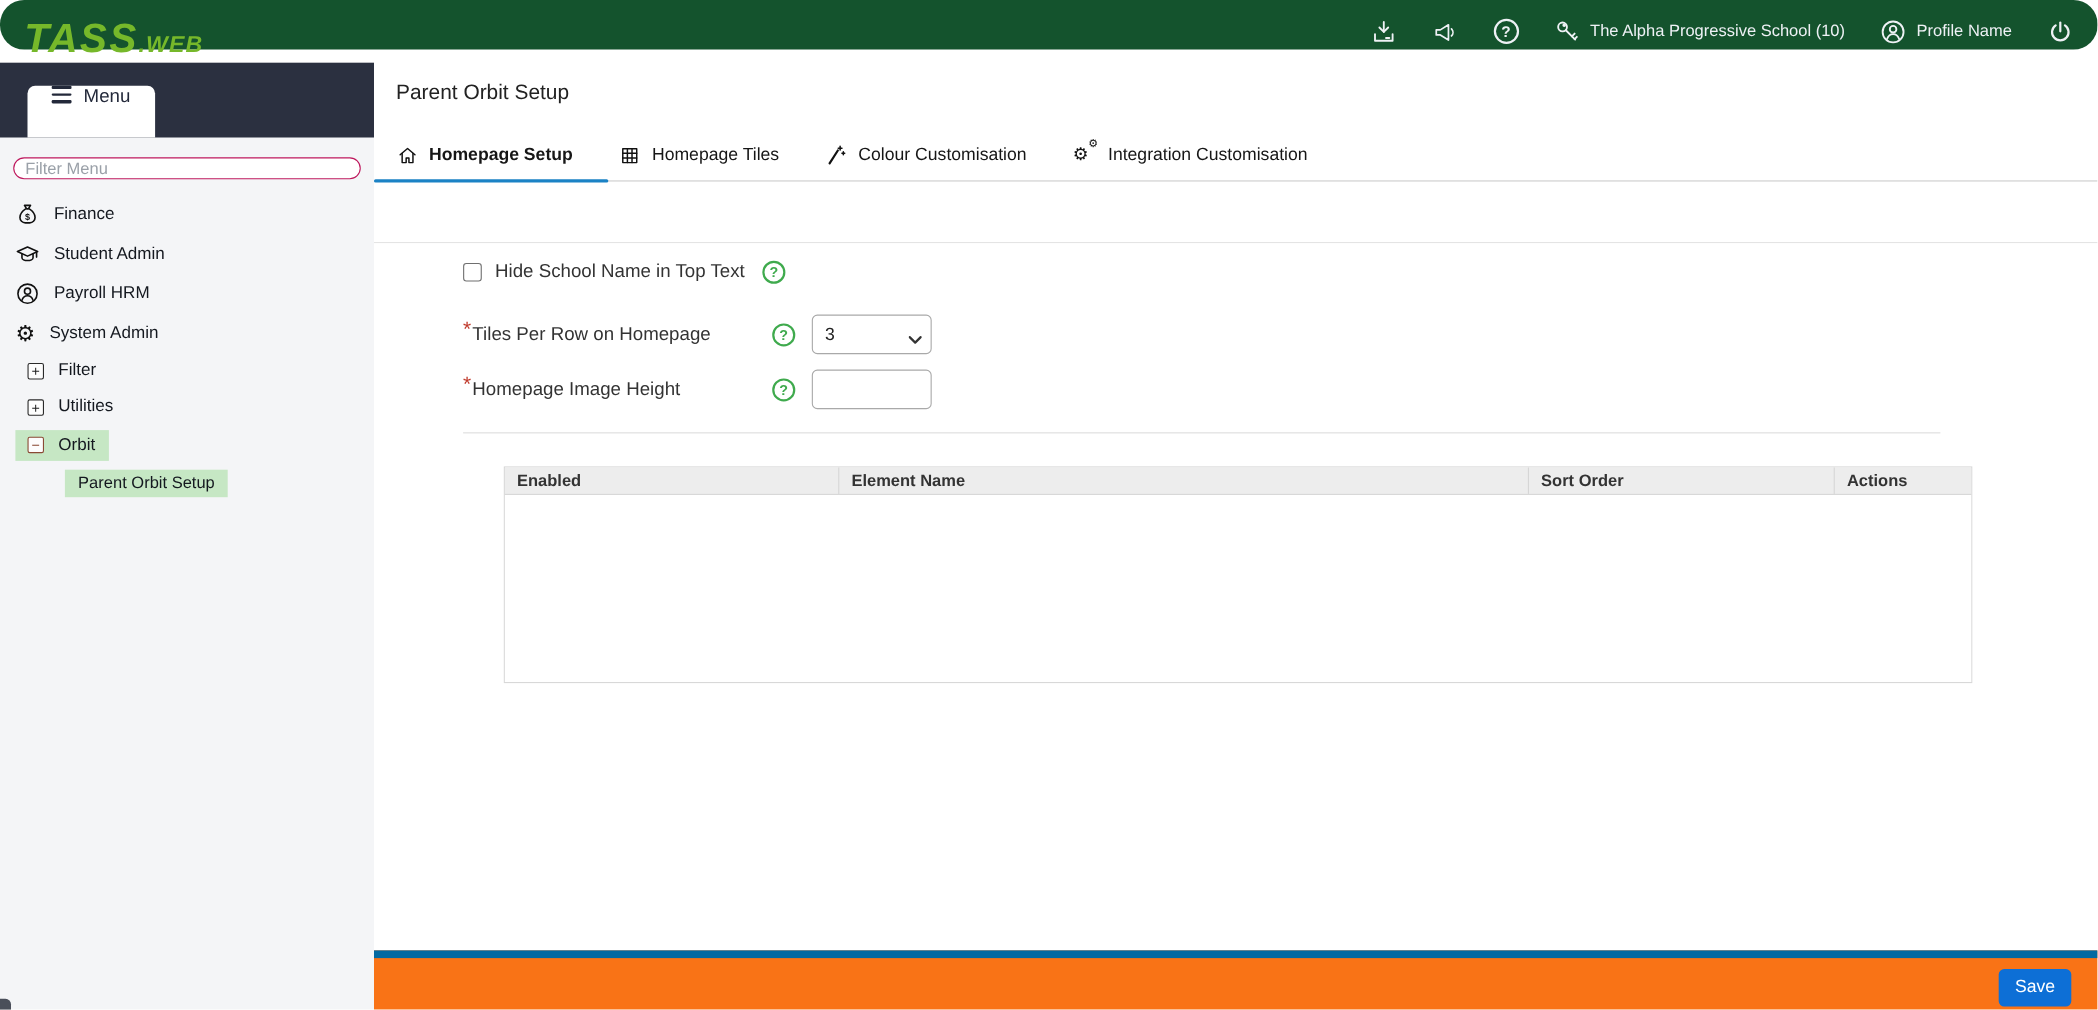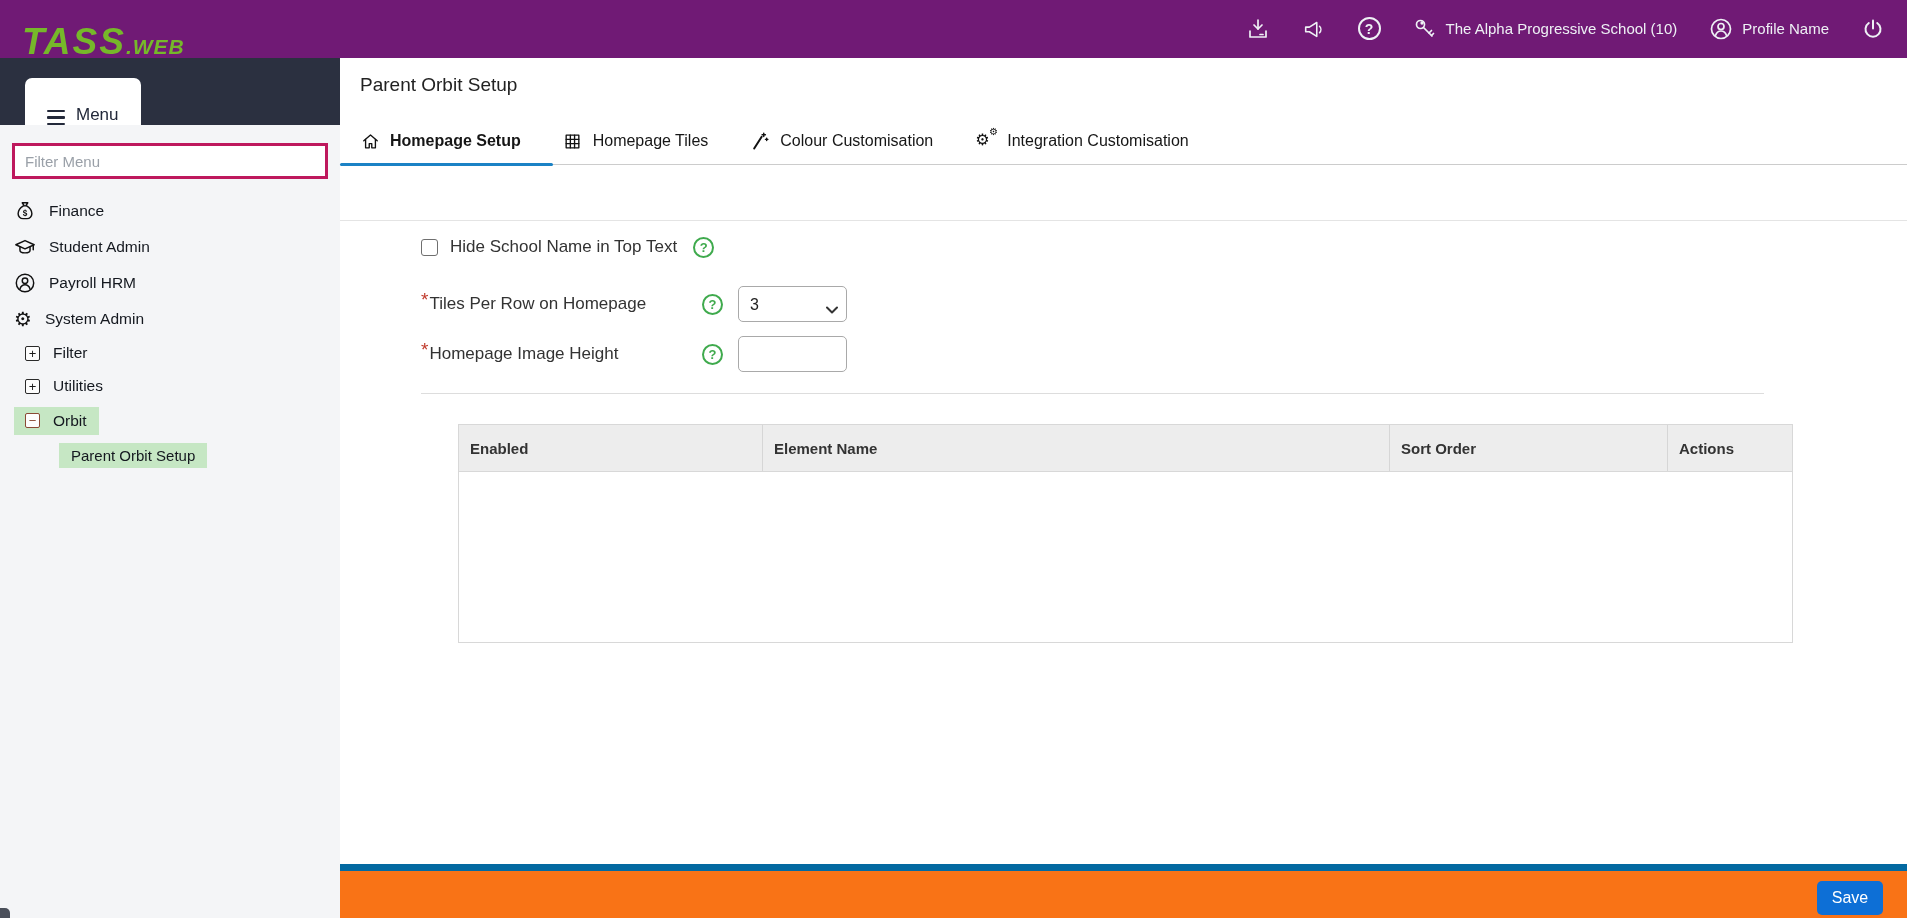--- a/index.html
+++ b/index.html
@@ -1,43 +1,43 @@
 <!DOCTYPE html>
 <html><head>
 <meta charset="utf-8">
 <style>
   * { margin:0; padding:0; box-sizing:border-box; }
   html,body { width:1907px; height:918px; }
   body { font-family:"Liberation Sans", sans-serif; background:#fff; overflow:hidden; }
   .app { position:relative; width:1907px; height:918px; background:#fff; overflow:hidden; }
 
   
-  .topbar { position:absolute; left:0; top:0; width:100%; height:58px; background:#701a75; display:flex; align-items:center; z-index:5; }
+  .topbar { position:absolute; left:0; top:0; width:100%; height:45px; background:#14532d; display:flex; align-items:center; z-index:5;border-radius:22px; }
   .logo { margin-left:22px; display:flex; align-items:baseline; user-select:none; }
   .logo-main { color:#76b82a; font-size:37px; font-weight:bold; font-style:italic; letter-spacing:2px; }
   .logo-suffix { color:#76b82a; font-size:21px; font-weight:bold; font-style:italic; letter-spacing:1px;margin-top:40px; }
   .topbar-right { position:absolute; right:22px; top:0; height:57px; display:flex; align-items:center; gap:32px; color:#eef1f5; }
   .tb-item { display:flex; align-items:center; gap:9px; font-size:15px; color:#eef1f5; }
   .tb-icon { display:inline-flex; align-items:center; justify-content:center; width:24px; height:24px; }
   .tb-icon svg { stroke:#eef1f5; fill:none; stroke-width:1.7; stroke-linecap:round; stroke-linejoin:round; }
   .circle-q { width:23px; height:23px; border:2px solid #eef1f5; border-radius:50%; display:inline-flex; align-items:center; justify-content:center; font-size:14px; font-weight:bold; color:#eef1f5; }
 
   
   .sidebar { position:absolute; left:0; top:57px; width:340px; bottom:0; background:#f4f5f7; }
   .sidebar-top { position:relative; height:68px; background:#2b3040; }
   .side-tabs { position:absolute; left:25px; bottom:0; display:flex; gap:12px; align-items:flex-end; }
-  .side-tab { height:47px; border-radius:7px 7px 0 0; display:flex; align-items:flex-end; gap:11px; padding:0 22px; font-size:17px; }
+  .side-tab { height:47px; border-radius:7px 7px 0 0; display:flex; align-items:flex-start; gap:11px; padding:0 22px; font-size:17px; }
   .side-tab.menu { background:#ffffff; color:#23293a; }
   .side-tab.bookmarks { background:#9297a7; color:#2b3040; }
   .hamburger { display:inline-flex; flex-direction:column; gap:4px; }
   .hamburger i { display:block; width:18px; height:2.5px; background:#23293a; border-radius:1px; }
   .star-icon svg { fill:none; stroke:#2b3040; stroke-width:1.8; stroke-linejoin:round; }
 
   .filter-wrap { padding:18px 12px 12px 12px; }
-  .filter-input { width:100%; height:36px; border:3px solid #be185d; border-radius:0; background:#fff; font-size:15px; padding:0 10px; color:#333; font-family:"Liberation Sans",sans-serif; }
+  .filter-input { width:100%; height:20px; border:1px solid #be185d; border-radius:13px; background:#fff; font-size:15px; padding:0 10px; color:#333; font-family:"Liberation Sans",sans-serif; }
   .filter-input::placeholder { color:#9aa0a8; }
 
   .menu-list { margin-top:4px; }
   .mi { display:flex; align-items:center; gap:13px; height:31px; margin-bottom:5px; padding-left:14px; font-size:15.5px; color:#14181f; cursor:default; }
   .mi .svg-ic { width:22px; height:22px; display:inline-flex; align-items:center; justify-content:center; }
   .mi .svg-ic svg { stroke:#111; fill:none; stroke-width:1.6; stroke-linecap:round; stroke-linejoin:round; }
   .gear-glyph { font-family:"DejaVu Sans",sans-serif; font-size:20px; color:#111; line-height:1; }
   .mi.sub { padding-left:25px; height:28px; }
   .expander { width:15px; height:15px; border:1.4px solid #2a2a2a; border-radius:2px; display:inline-flex; align-items:center; justify-content:center; font-size:13px; line-height:1; color:#1a1a1a; background:#fdfdfd; }
   .expander.minus { border-color:#8a4a35; color:#8a4a35; }
@@ -74,21 +74,21 @@
   .form-row .help { margin-right:15px; }
   .sel-wrap { position:relative; width:109px; height:36px; }
   .sel { width:109px; height:36px; appearance:none; -webkit-appearance:none; border:1px solid #a9a9a9; border-radius:5px; background:#fff; font-size:16px; color:#222; padding:0 26px 0 11px; font-family:"Liberation Sans",sans-serif; }
   .sel-chev { position:absolute; right:9px; top:14px; pointer-events:none; }
   .sel-chev svg { stroke:#333; fill:none; stroke-width:2; stroke-linecap:round; stroke-linejoin:round; }
   .txt { width:109px; height:36px; border:1px solid #a9a9a9; border-radius:5px; background:#fff; font-size:16px; color:#222; padding:0 10px; font-family:"Liberation Sans",sans-serif; }
   .divider2 { border-top:1px solid #dddddd; margin-top:21px; width:1343px; }
 
   
   .grid-table { margin:30px 0 0 118px; width:1335px; border:1px solid #d8d8d8; background:#fff; }
-  .thead { display:flex; height:47px; background:#ededed; border-bottom:1px solid #d8d8d8; }
+  .thead { display:flex; height:25px; background:#ededed; border-bottom:1px solid #d8d8d8; }
   .th { display:flex; align-items:center; padding-left:11px; font-size:15px; font-weight:bold; color:#333; border-right:1px solid #d6d6d6; }
   .th:last-child { border-right:none; }
   .th.c1 { width:304px; } .th.c2 { width:627px;text-align:center; } .th.c3 { width:278px; } .th.c4 { flex:1; }
   .tbody { height:170px; background:#fff; }
 
   
   .footer { position:absolute; left:340px; right:0; bottom:0; height:54px; background:#f97316; border-top:7px solid #0369a1; }
   .save-btn { position:absolute; right:24px; top:10px; width:66px; height:34px; background:#0d6fd6; color:#fff; border:none; border-radius:5px; font-size:16px; font-family:"Liberation Sans",sans-serif; cursor:pointer; }
   .corner-nub { position:absolute; left:-6px; bottom:-6px; width:16px; height:16px; background:#4a4f5a; border-radius:5px; }
 </style>

